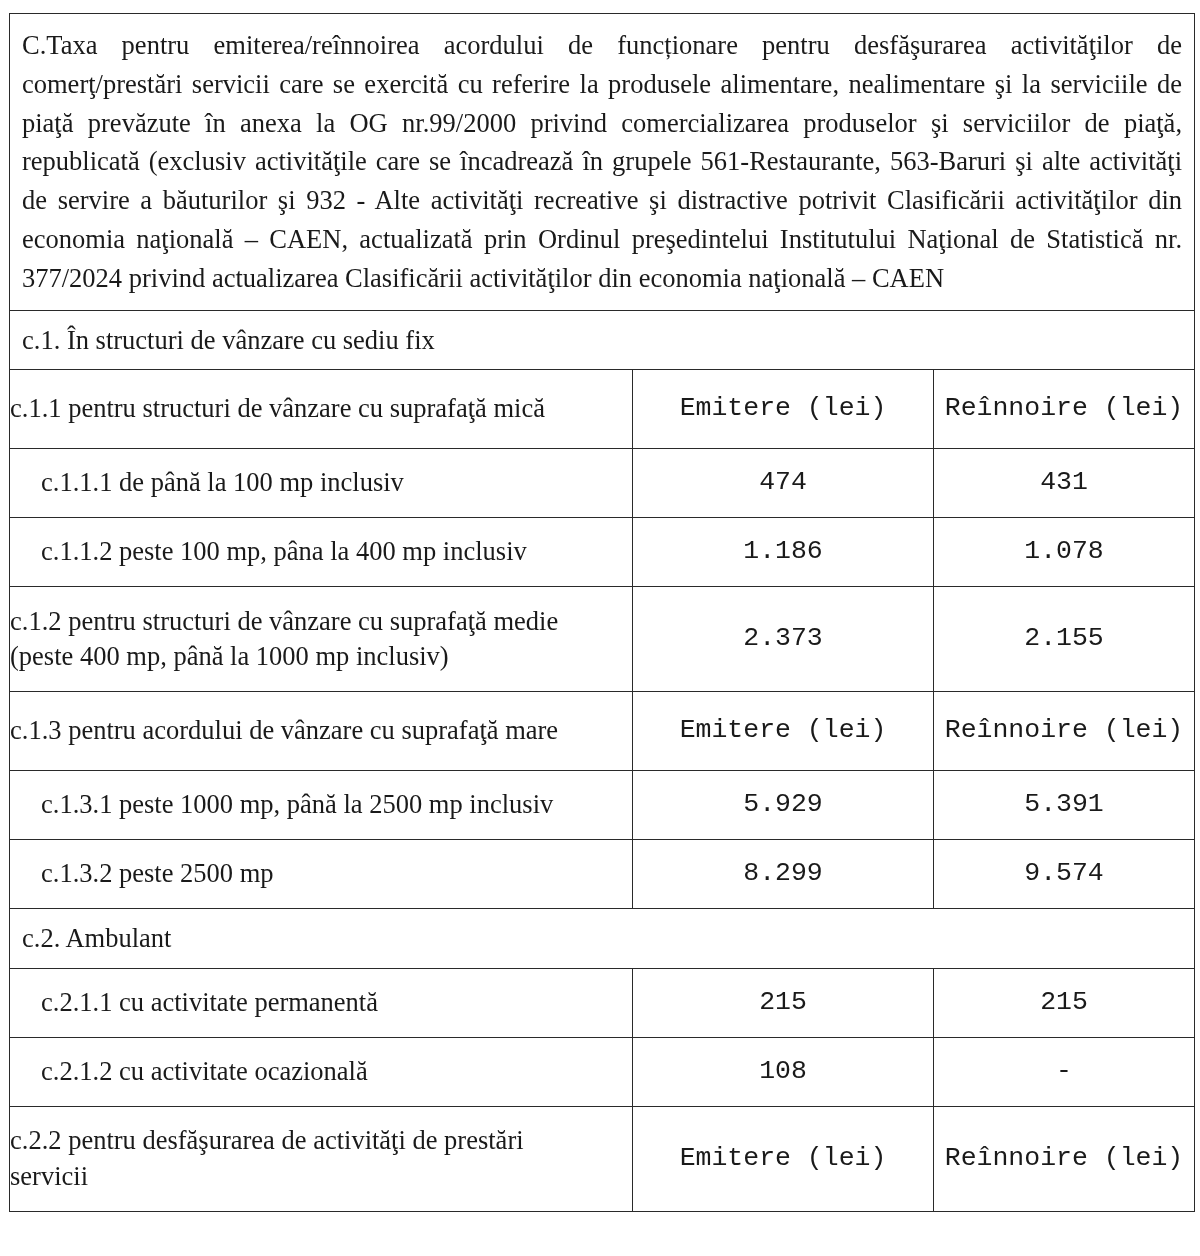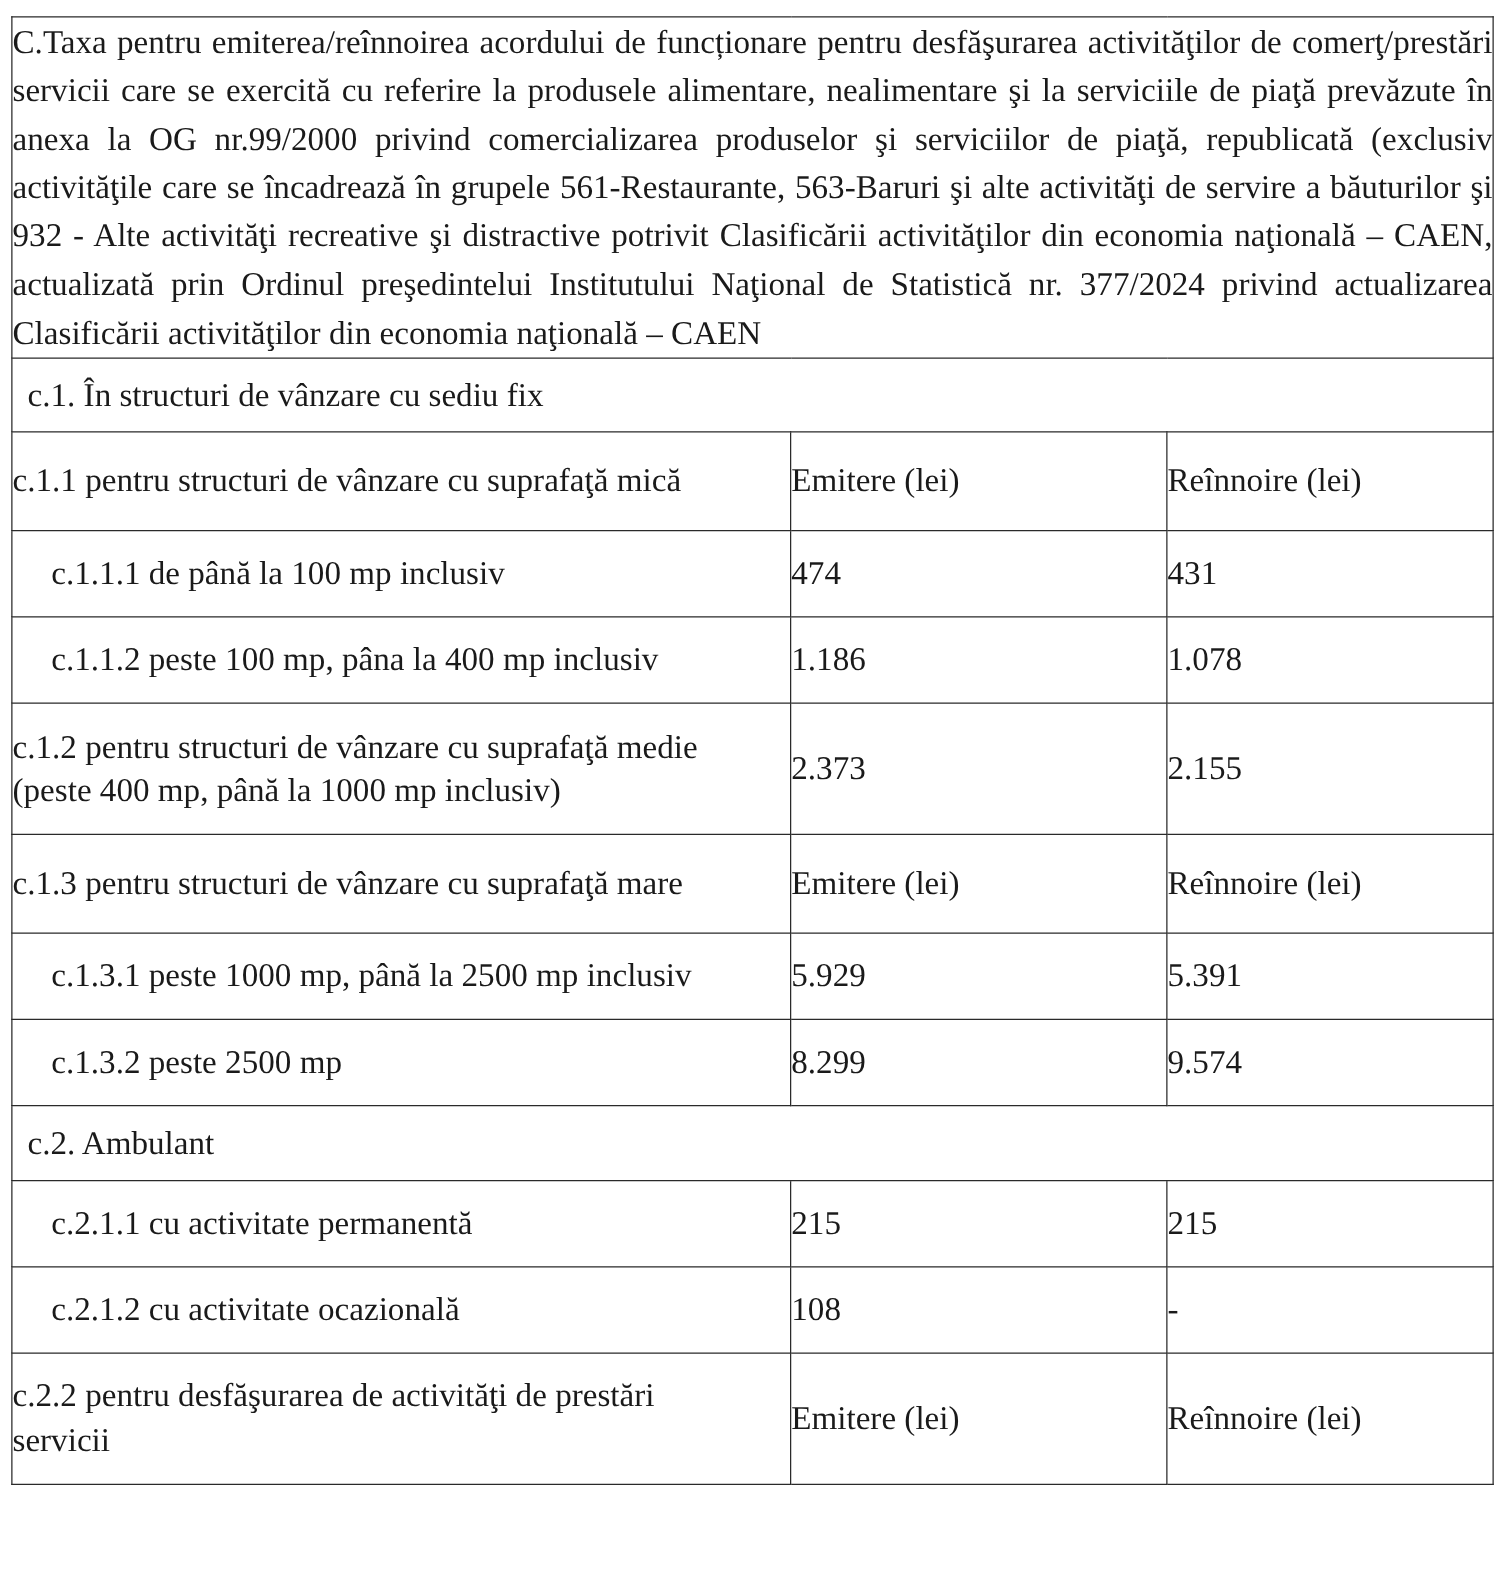--- a/index.html
+++ b/index.html
@@ -45,21 +45,21 @@
   
   .intro-cell {
     padding: 14px 17px 16px 17px;
   }
   .intro-text {
     font-size: 26.5px;
     line-height: 1.465;
     text-align: justify;
     text-justify: inter-word;
     hyphens: none;
-    margin: 0;
+    margin: 12px;
   }
 
   
   .section-cell {
     padding: 12px 16px 13px 16px;
   }
   .section-text {
     font-size: 26.5px;
     line-height: 1.3;
     margin: 12px;
@@ -72,21 +72,23 @@
   .label-text {
     font-size: 26.5px;
     line-height: 1.34;
     margin: 0;
   }
   .lvl-2 { padding-left: 0px; }
   .lvl-3 { padding-left: 31px; }
 
   
   .value-cell {
+    text-align: center;
     padding: 13px 6px;
+    font-family: Liberation Mono, monospace;
   }
   .value-text {
     font-size: 26.5px;
     line-height: 1.34;
     margin: 0;
   }
 
   
   tr.row-tall td { height: 78px; }
   tr.row-std  td { height: 68px; }
@@ -162,21 +164,21 @@
         <td class="value-cell">
           <p class="value-text">2.373</p>
         </td>
         <td class="value-cell">
           <p class="value-text">2.155</p>
         </td>
       </tr>
 
       <tr class="row-tall">
         <td class="label-cell">
-          <p class="label-text lvl-2">c.1.3 pentru structuri de vânzare cu suprafaţă mare</p>
+          <p class="label-text lvl-2">c.1.3 pentru acordului de vânzare cu suprafaţă mare</p>
         </td>
         <td class="value-cell">
           <p class="value-text">Emitere (lei)</p>
         </td>
         <td class="value-cell">
           <p class="value-text">Reînnoire (lei)</p>
         </td>
       </tr>
 
       <tr class="row-std">

